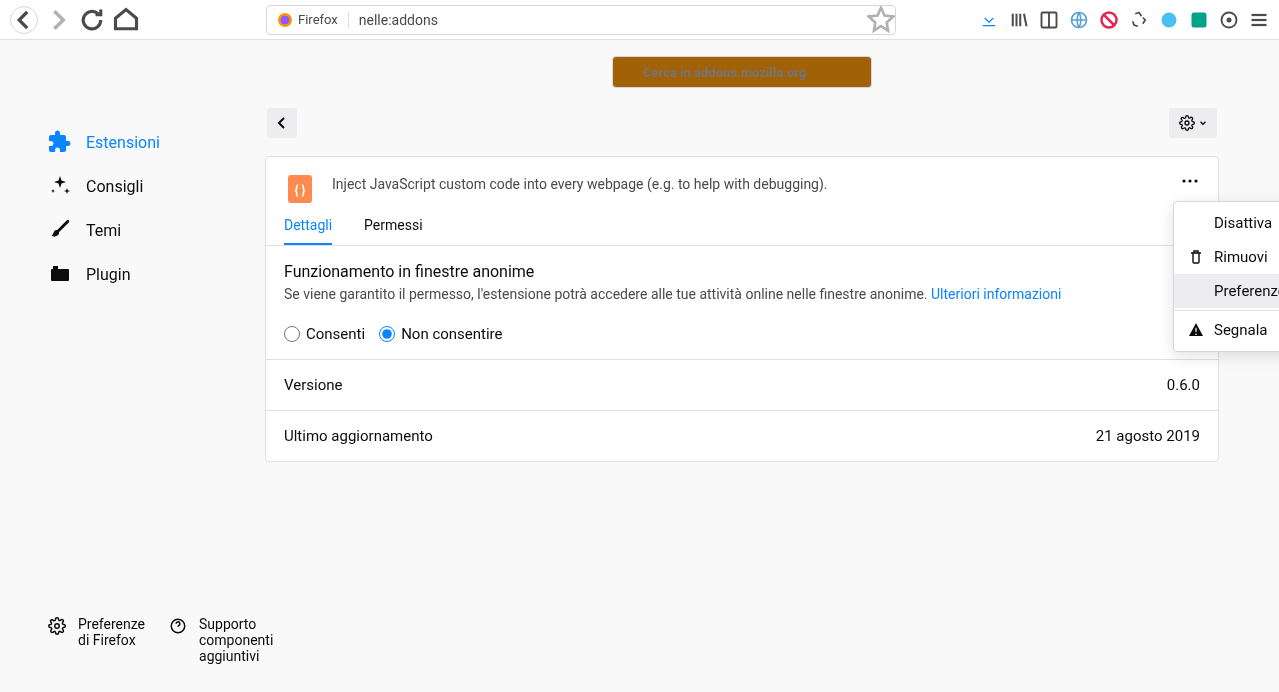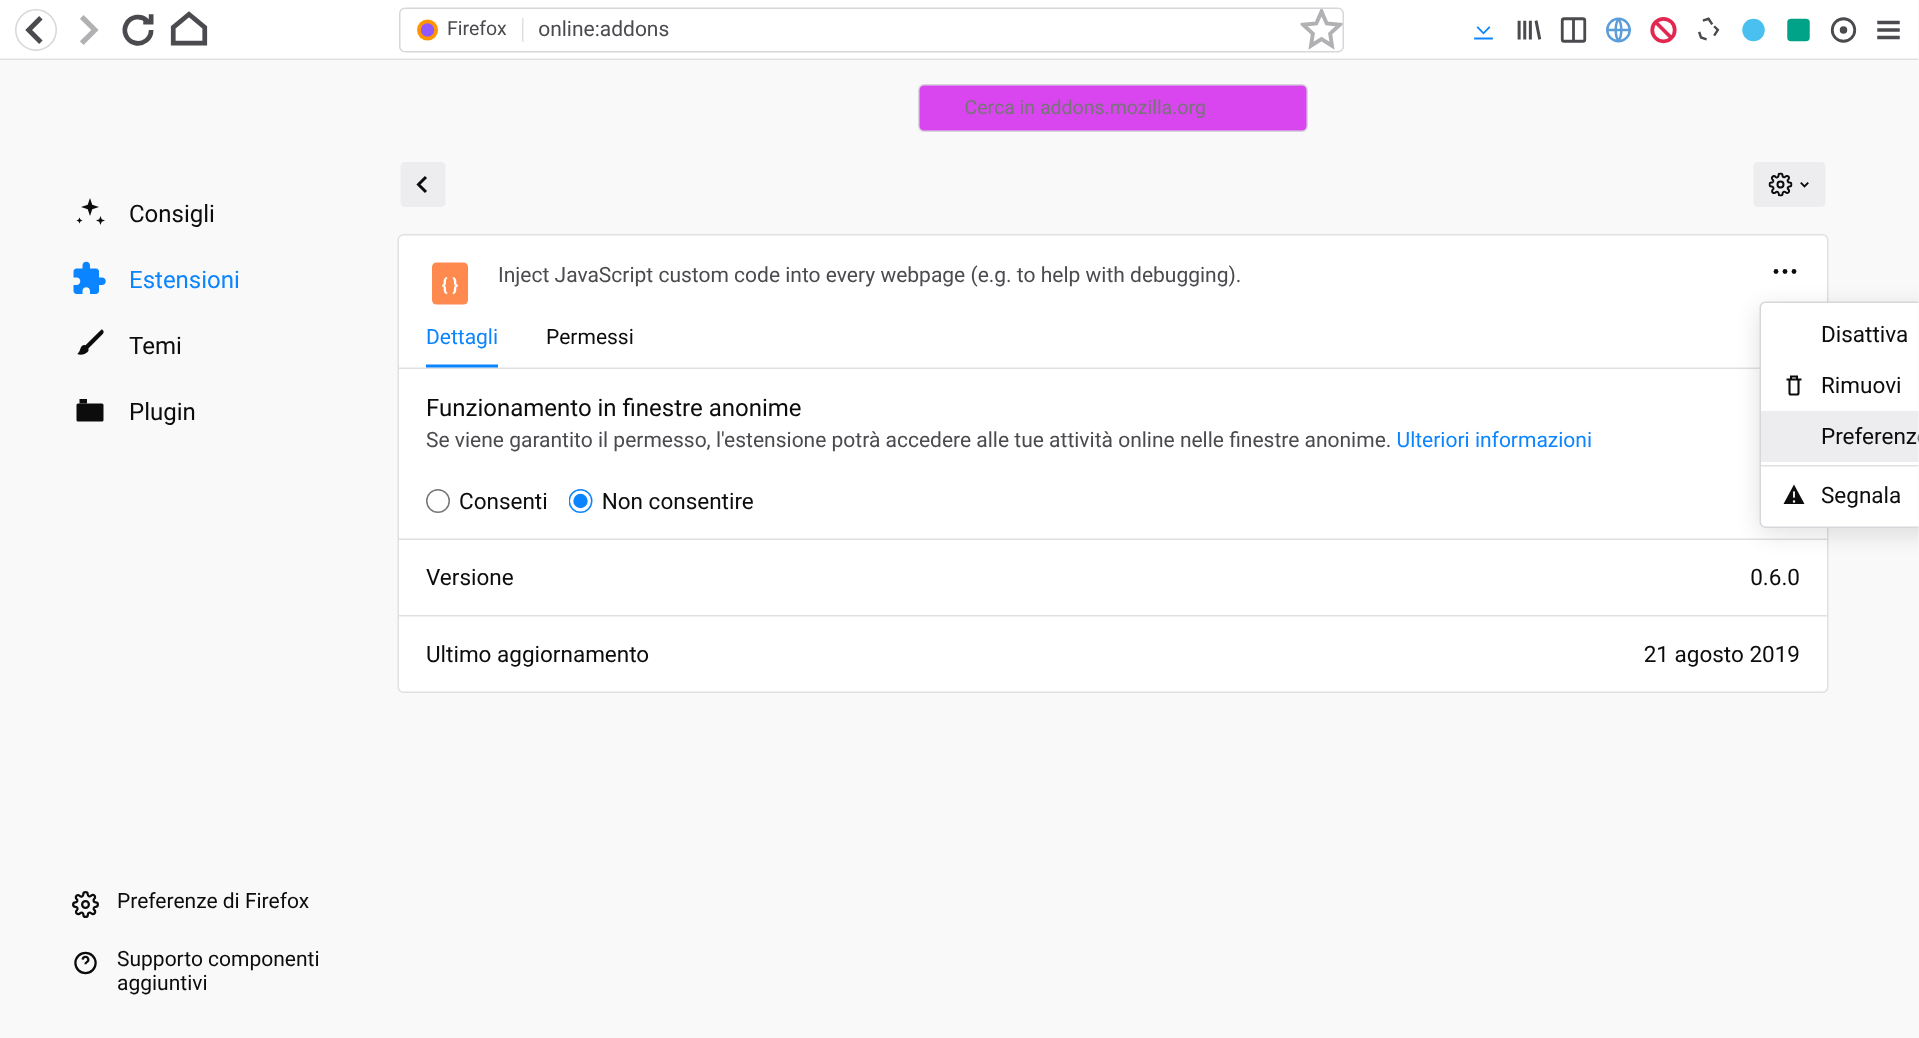--- a/index.html
+++ b/index.html
@@ -14,26 +14,26 @@
 .urlbar .identity-text{font-size:13px;color:#4a4a4f;}
 .urlbar .url{flex:1;padding:0 10px;font-size:14px;color:#4a4a4f;}
 .urlbar .star{width:28px;display:flex;align-items:center;justify-content:center;color:#b1b1b3;}
 .toolbar-right{display:flex;align-items:center;gap:10px;margin-left:auto;}
 .toolbar-icon{width:20px;height:20px;display:flex;align-items:center;justify-content:center;cursor:pointer;color:#4a4a4f;}
 .page{display:flex;min-height:650px;}
 .sidebar{width:265px;padding:80px 30px 20px 40px;display:flex;flex-direction:column;}
 .sidebar-item{display:flex;align-items:center;gap:14px;padding:10px 8px;cursor:pointer;color:#0c0c0d;font-size:16px;}
 .sidebar-item.active{color:#0a84ff;}
 .sidebar-item svg{width:24px;height:24px;flex-shrink:0;}
-.sidebar-bottom{margin-top:auto;display:flex;flex-direction:column;gap:8px;}
+.sidebar-bottom{margin-top:auto;display:flex;flex-direction:row;gap:8px;}
 .sidebar-bottom-item{display:flex;align-items:flex-start;gap:12px;padding:6px 8px;cursor:pointer;color:#0c0c0d;font-size:14px;}
 .sidebar-bottom-item svg{width:18px;height:18px;flex-shrink:0;margin-top:1px;}
 .main{flex:1;padding:16px 60px 40px 0;}
 .search-row{display:flex;justify-content:center;margin-bottom:20px;}
-.search-input{width:260px;height:32px;border:1px solid #d7d7db;border-radius:4px;padding:0 10px 0 30px;font-size:13px;background:#d946ef;position:relative;}
+.search-input{width:260px;height:32px;border:1px solid #d7d7db;border-radius:4px;padding:0 10px 0 30px;font-size:13px;background:#a16207;position:relative;font-weight:bold;}
 .search-wrap{position:relative;}
 .search-wrap svg{position:absolute;left:8px;top:50%;transform:translateY(-50%);width:14px;height:14px;color:#737373;pointer-events:none;}
 .header-row{display:flex;justify-content:space-between;align-items:center;margin-bottom:18px;padding:0 2px;}
 .back-btn,.gear-btn{width:30px;height:30px;border:none;background:#ededf0;border-radius:3px;display:flex;align-items:center;justify-content:center;cursor:pointer;}
 .gear-btn{width:48px;gap:3px;}
 .card{background:#fff;border:1px solid #e0e0e0;border-radius:4px;overflow:visible;position:relative;}
 .ext-header{display:flex;align-items:flex-start;padding:16px 18px 12px 18px;gap:16px;position:relative;}
 .ext-icon{width:32px;height:32px;flex-shrink:0;}
 .ext-title{font-size:17px;font-weight:700;color:#0c0c0d;}
 .ext-desc{font-size:14px;color:#4a4a4f;margin-top:3px;}
@@ -86,21 +86,21 @@
       </svg>
     </button>
   <div class="urlbar">
     <div class="identity">
       <svg viewBox="0 0 16 16">
           <circle cx="8" cy="8" r="7" fill="#ff9500"></circle>
           <circle cx="8" cy="8" r="4.5" fill="#9059ff"></circle>
         </svg>
       <span class="identity-text">Firefox</span>
     </div>
-    <div class="url">online:addons</div>
+    <div class="url">nelle:addons</div>
     <div class="star">
         <svg viewBox="0 0 16 16" fill="none" stroke="currentColor" stroke-width="1.5">
           <path d="M8 1l2 4.5 5 .5-3.7 3.4L12 14 8 11.5 4 14l.7-4.6L1 6l5-.5L8 1z"></path>
         </svg>
       </div>
   </div>
   <div class="toolbar-right">
     <span class="toolbar-icon">
         <svg viewBox="0 0 16 16" fill="#0a84ff">
           <path d="M8 1v8L5 6l-.7.7L8 10.4l3.7-3.7L11 6 8 9V1H8zM3 12h10v1H3z"></path>
@@ -155,31 +155,31 @@
           <line x1="2" y1="4" x2="14" y2="4"></line>
           <line x1="2" y1="8" x2="14" y2="8"></line>
           <line x1="2" y1="12" x2="14" y2="12"></line>
         </svg>
       </span>
   </div>
 </div>
 
 <div class="page">
   <div class="sidebar">
+    <div class="sidebar-item active">
+      <svg viewBox="0 0 24 24" fill="currentColor">
+          <path d="M20 11h-2V7c0-1.1-.9-2-2-2h-4V3c0-1.4-1.1-2.5-2.5-2.5S7 1.6 7 3v2H3c-1.1 0-2 .9-2 2v4h2c1.4 0 2.5 1.1 2.5 2.5S4.4 16 3 16H1v4c0 1.1.9 2 2 2h4v-2c0-1.4 1.1-2.5 2.5-2.5S12 18.6 12 20v2h4c1.1 0 2-.9 2-2v-4h2c1.4 0 2.5-1.1 2.5-2.5S21.4 11 20 11z"></path>
+        </svg>
+      <span>Estensioni</span>
+    </div>
     <div class="sidebar-item">
       <svg viewBox="0 0 24 24" fill="currentColor">
           <path d="M12 2l1.5 4.5L18 8l-4.5 1.5L12 14l-1.5-4.5L6 8l4.5-1.5L12 2zM19 14l.8 2.2L22 17l-2.2.8L19 20l-.8-2.2L16 17l2.2-.8L19 14zM5 15l.6 1.4L7 17l-1.4.6L5 19l-.6-1.4L3 17l1.4-.6L5 15z"></path>
         </svg>
       <span>Consigli</span>
-    </div>
-    <div class="sidebar-item active">
-      <svg viewBox="0 0 24 24" fill="currentColor">
-          <path d="M20 11h-2V7c0-1.1-.9-2-2-2h-4V3c0-1.4-1.1-2.5-2.5-2.5S7 1.6 7 3v2H3c-1.1 0-2 .9-2 2v4h2c1.4 0 2.5 1.1 2.5 2.5S4.4 16 3 16H1v4c0 1.1.9 2 2 2h4v-2c0-1.4 1.1-2.5 2.5-2.5S12 18.6 12 20v2h4c1.1 0 2-.9 2-2v-4h2c1.4 0 2.5-1.1 2.5-2.5S21.4 11 20 11z"></path>
-        </svg>
-      <span>Estensioni</span>
     </div>
     <div class="sidebar-item">
       <svg viewBox="0 0 24 24" fill="currentColor">
           <path d="M20 2c-.5 0-1 .2-1.4.6L9 12.2c-.8-.3-1.7-.2-2.4.5-1.3 1.3-1 3.8-3.1 5.3 2.3 1 5.3.3 6.9-1.3.7-.7.8-1.6.5-2.4l9.6-9.6c.8-.8.8-2 0-2.7-.4-.4-1-.6-1.5-.6z"></path>
         </svg>
       <span>Temi</span>
     </div>
     <div class="sidebar-item">
       <svg viewBox="0 0 24 24" fill="currentColor">
           <rect x="3" y="7" width="18" height="12" rx="1"></rect>

